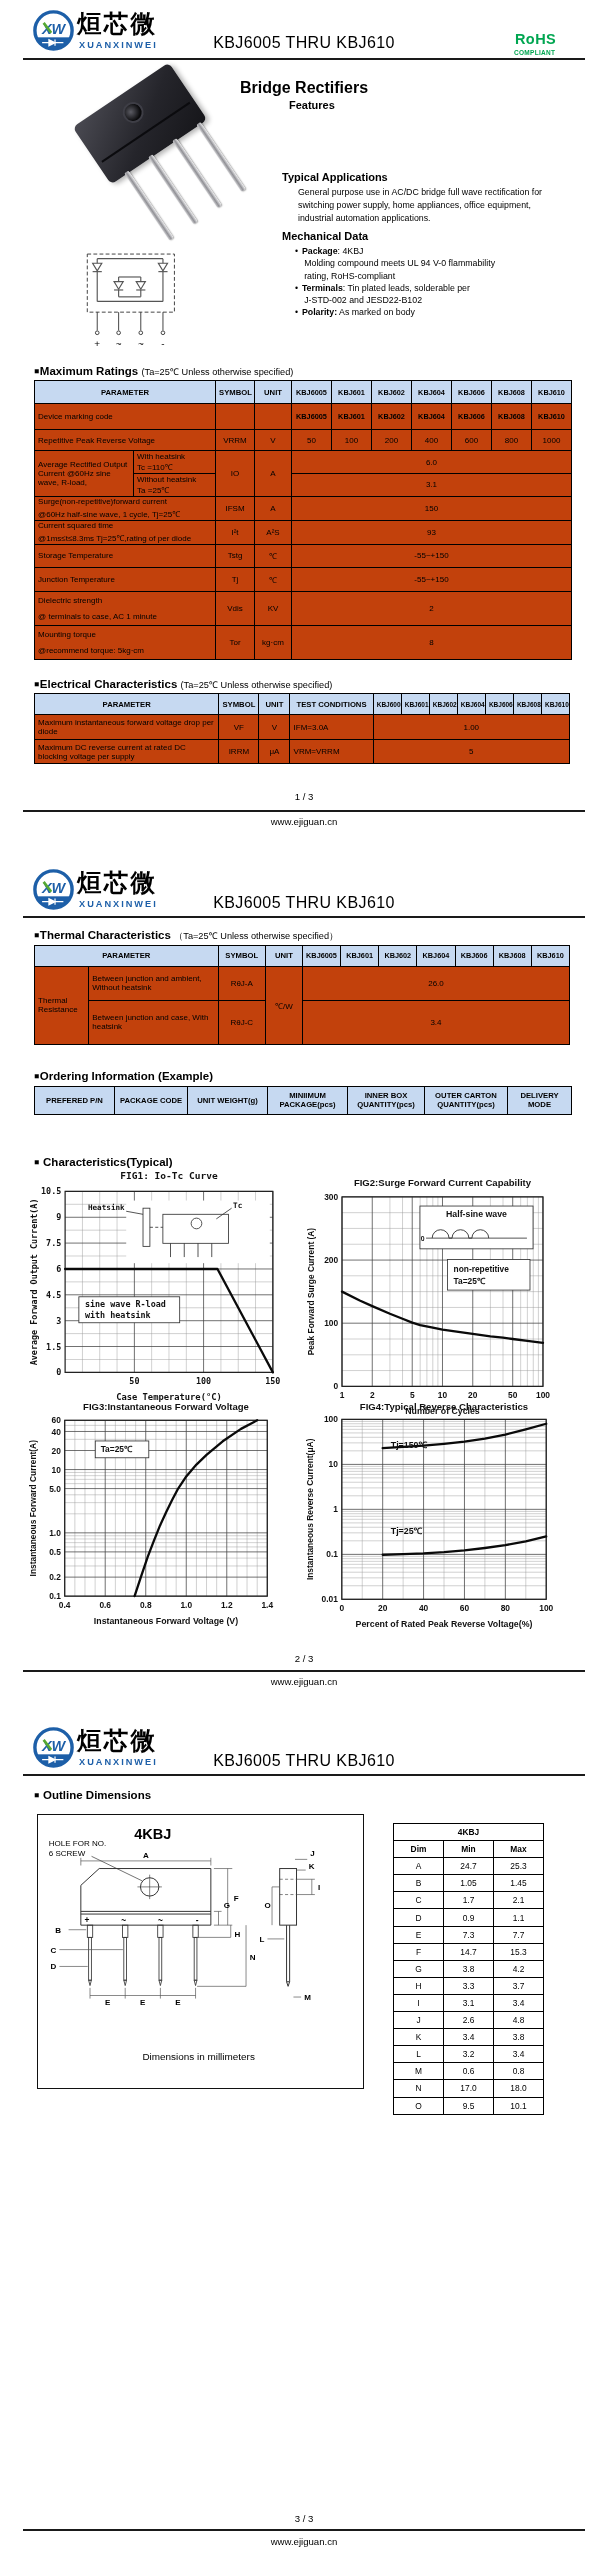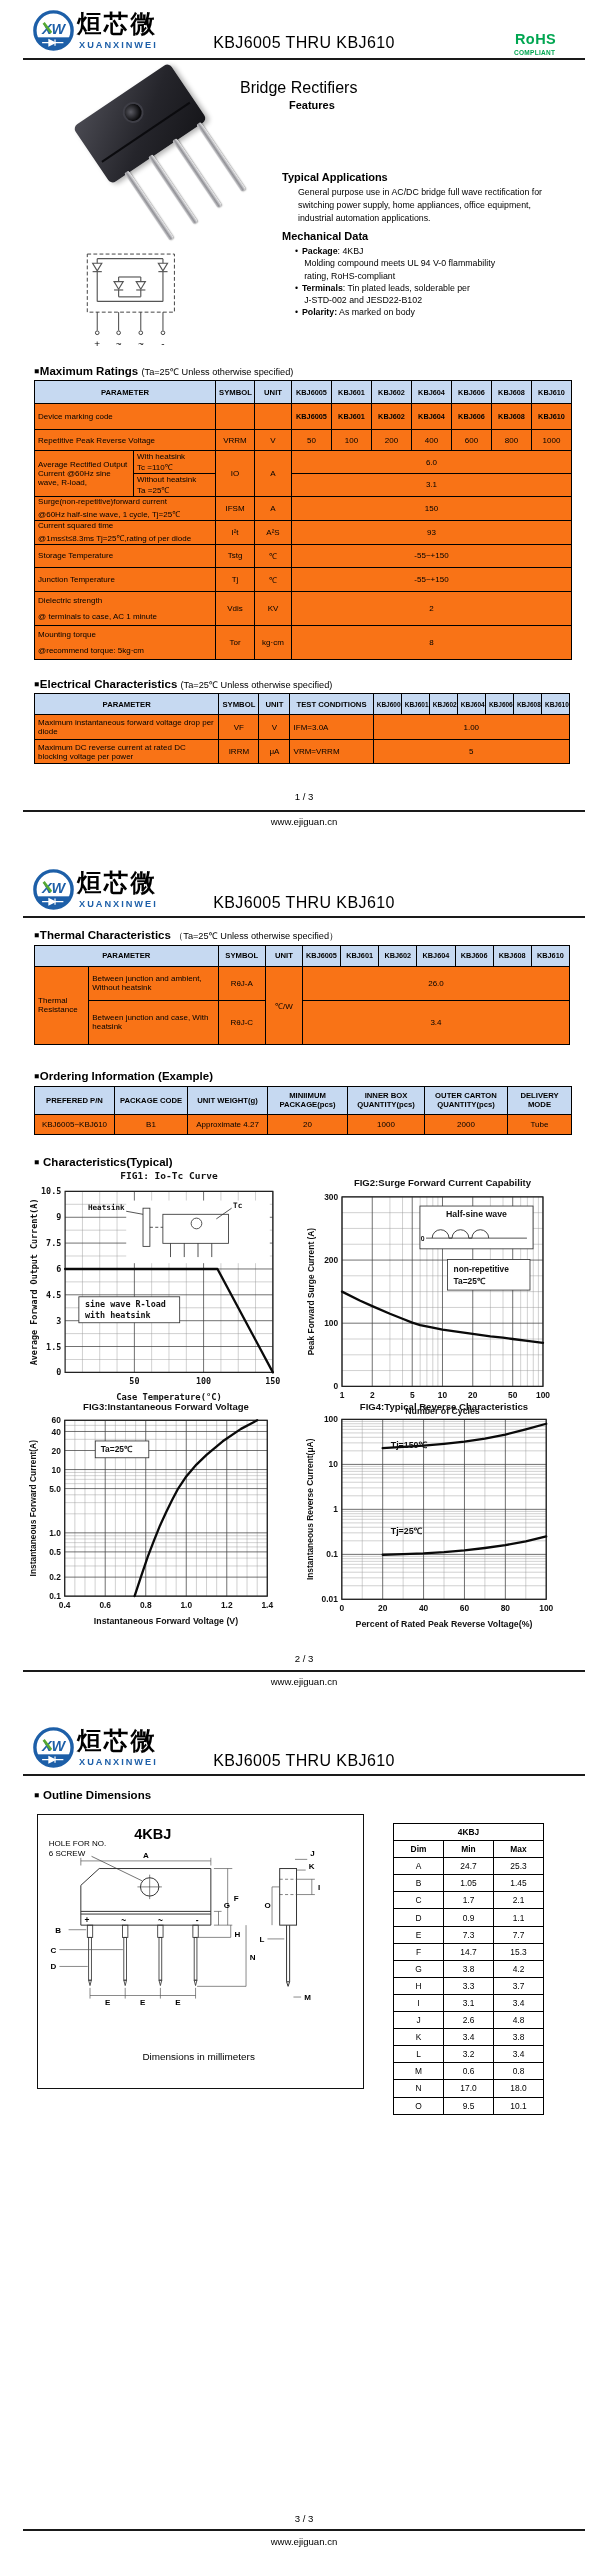--- a/index.html
+++ b/index.html
@@ -9,30 +9,30 @@
   .abs{position:absolute}
   .hr{position:absolute;left:23px;width:562px;height:1.5px;background:#1a1a1a}
   .logo-cn{font-size:24.5px;font-weight:700;letter-spacing:2.3px;line-height:1}
   .logo-en{font-size:9.2px;color:#1d5fa8;font-weight:700;letter-spacing:2px}
   .doc-title{left:0;right:0;text-align:center;font-size:16px;font-weight:400;letter-spacing:0.4px}
   .rohs1{color:#00a651;font-weight:800;font-size:14.5px;letter-spacing:0.4px}
   .rohs2{color:#00a651;font-weight:700;font-size:6.5px;letter-spacing:0.3px}
   .sechead{font-size:11.5px;font-weight:700}
   .sechead .sq{font-size:8.4px;vertical-align:1.5px;margin-right:0.8px}
   .sechead .h-cond{font-size:9.2px;font-weight:400}
-  .prod-title{font-size:16px;font-weight:400}
+  .prod-title{font-size:16px;font-weight:700}
   .sub-title{font-size:11px;font-weight:700}
   .body-txt{font-size:8.8px;line-height:1.5}
   ul.feat{list-style:none;margin:0;padding:0;font-size:8.8px}
   ul.feat li{margin:0 0 3.8px 0}
   ul.feat li:before{content:"\2022";margin-right:4.6px}
   .mech-line{font-size:8.8px;margin-bottom:2.3px}
   .mech-line .blt:before{content:"\2022";margin-right:3.8px}
   .mech-line.cont{padding-left:9.2px}
-  table.t{border-collapse:collapse;table-layout:fixed;background:#f97316}
+  table.t{border-collapse:collapse;table-layout:fixed;background:#c2410c}
   table.t td,table.t th{border:0.8px solid #000;font-size:8px;padding:0.8px 3.1px;overflow:hidden;vertical-align:middle}
   table.t th{background:#c6d9f1;font-weight:700;text-align:center;font-size:7.7px}
   .c{text-align:center}.l{text-align:left}.b{font-weight:700}
   .p2{margin-top:1.5px}
   .gap2{margin-top:6.9px}
   table.dimtab{border-collapse:collapse;table-layout:fixed;background:#fff}
   table.dimtab td,table.dimtab th{border:0.8px solid #000;font-size:8.4px;padding:0.8px 1.5px;text-align:center;height:14.5px}
   table.dimtab th{font-weight:700;background:#fff}
   .pageno{left:0;right:0;text-align:center;font-size:9.6px}
   .url{left:0;right:0;text-align:center;font-size:9.6px;color:#000;text-decoration:none;display:block}
@@ -305,21 +305,21 @@
         <th style="font-size:6.5px">KBJ610</th>
       </tr>
       <tr style="height:24.5px">
         <td class="l">Maximum instantaneous forward voltage drop per diode</td>
         <td class="c">VF</td>
         <td class="c">V</td>
         <td class="l">IFM=3.0A</td>
         <td class="c" colspan="7">1.00</td>
       </tr>
       <tr style="height:24.5px">
-        <td class="l">Maximum DC reverse current at rated DC blocking voltage per power</td>
+        <td class="l">Maximum DC reverse current at rated DC blocking voltage per supply</td>
         <td class="c">IRRM</td>
         <td class="c">μA</td>
         <td class="l">VRM=VRRM</td>
         <td class="c" colspan="7">5</td>
       </tr>
     </tbody>
       </table>
 
     <div class="abs pageno" style="top:791px">1 / 3</div>
     <div class="hr" style="top:810px"></div>
@@ -411,29 +411,20 @@
         </colgroup>
       <tbody>
           <tr style="height:27.6px">
         <th>PREFERED P/N</th>
         <th>PACKAGE CODE</th>
         <th>UNIT WEIGHT(g)</th>
         <th>MINIIMUM PACKAGE(pcs)</th>
         <th>INNER BOX QUANTITY(pcs)</th>
         <th>OUTER CARTON QUANTITY(pcs)</th>
         <th>DELIVERY MODE</th>
-      </tr>
-      <tr style="height:20px">
-        <td class="c">KBJ6005~KBJ610</td>
-        <td class="c">B1</td>
-        <td class="c">Approximate 4.27</td>
-        <td class="c">20</td>
-        <td class="c">1000</td>
-        <td class="c">2000</td>
-        <td class="c">Tube</td>
       </tr>
     </tbody>
       </table>
 
     <div class="abs sechead" style="left:34px;top:297px">
       <span class="sq">■</span> <b>Characteristics(Typical)</b>
     </div>
     <div class="fig mono" style="left:27.6px;top:311px"><svg width="256" height="236" viewBox="0 0 334 309">
           <line x1="70.7" y1="28" x2="70.7" y2="265" stroke="#999" stroke-width="0.6"></line>
           <line x1="93.3" y1="28" x2="93.3" y2="265" stroke="#999" stroke-width="0.6"></line>

